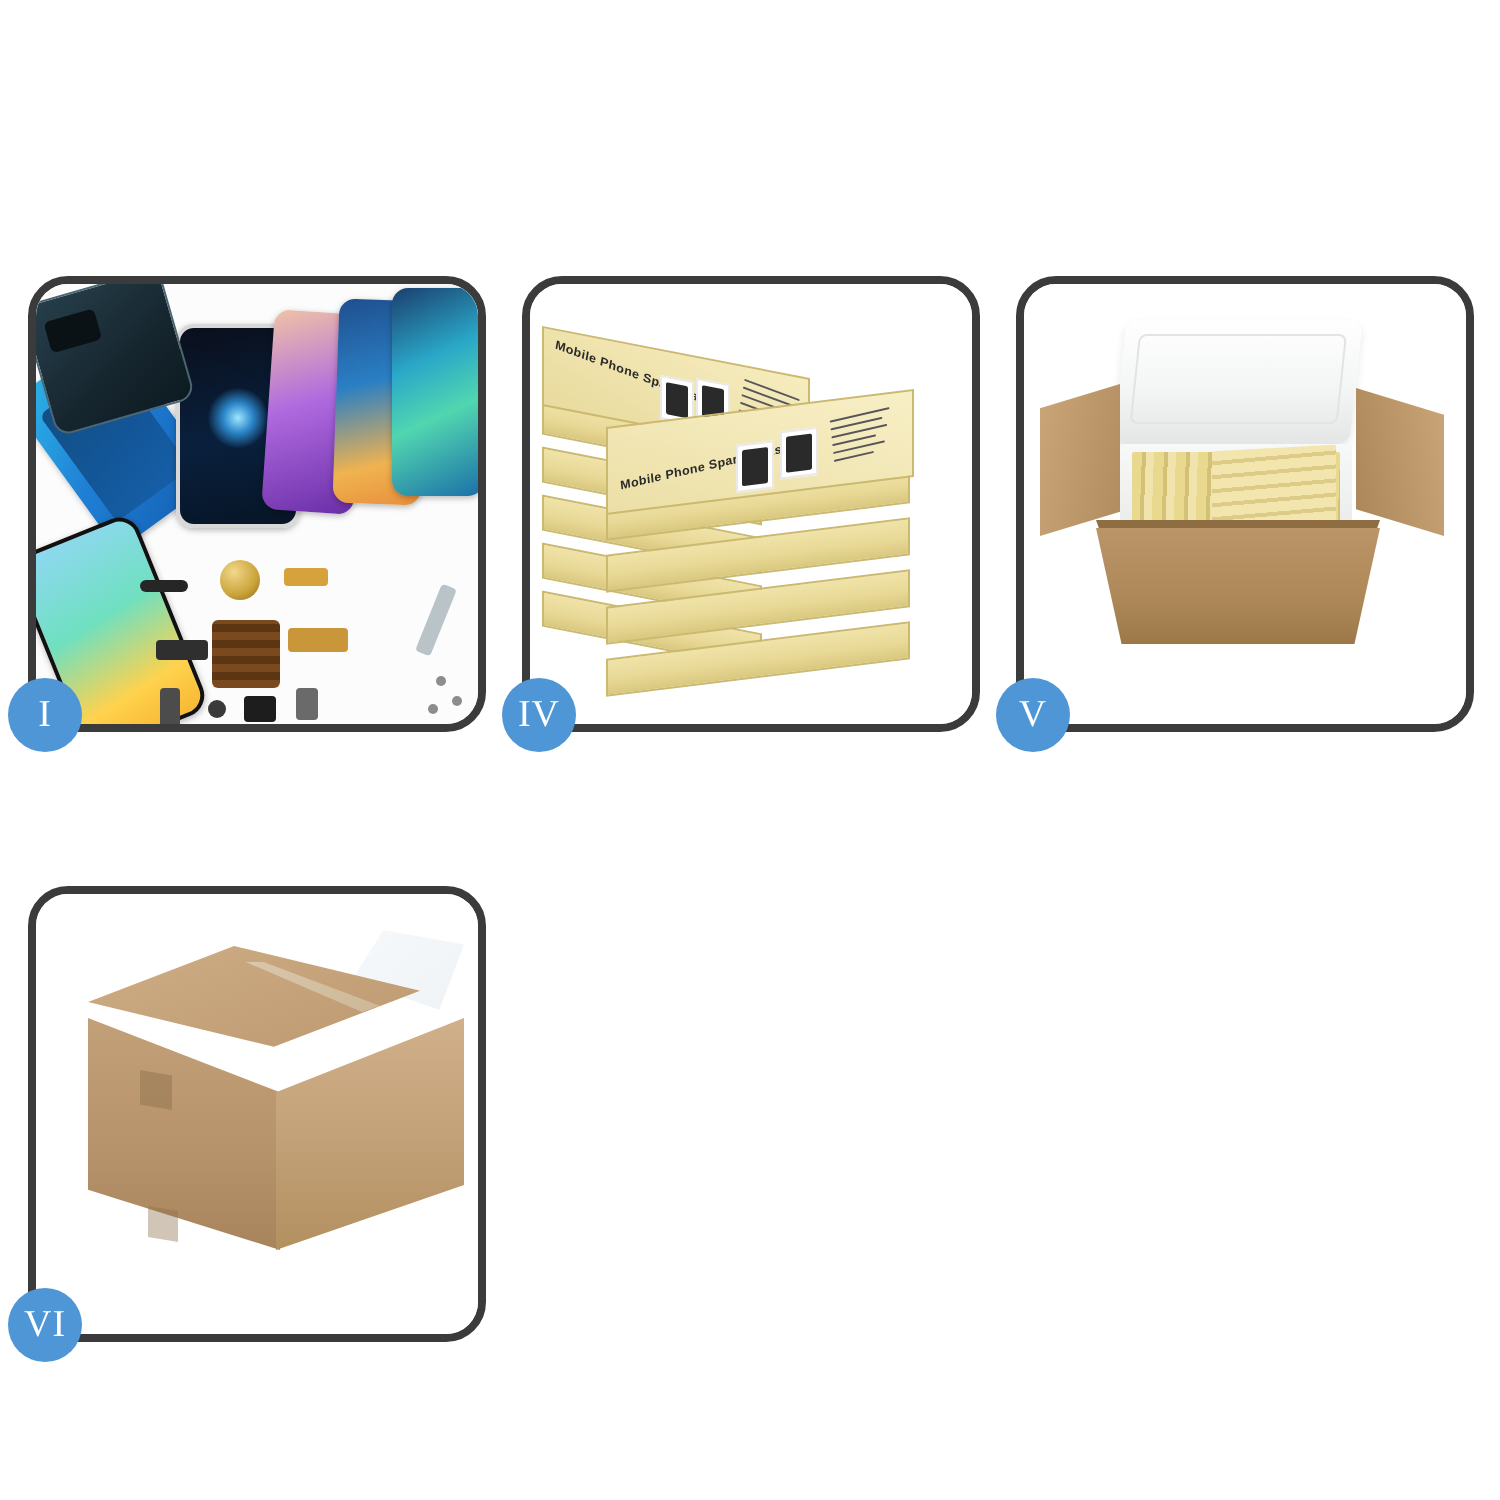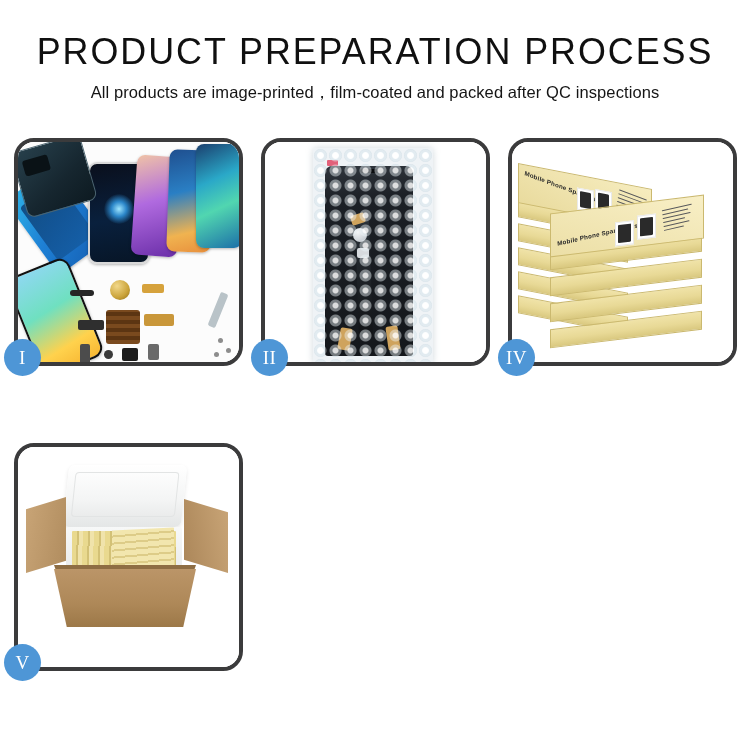--- a/index.html
+++ b/index.html
@@ -308,24 +308,20 @@
     position:absolute;left:158px;top:18px;width:56px;height:40px;
     background:linear-gradient(140deg,rgba(245,248,250,.9),rgba(225,232,238,.5));
     clip-path:polygon(28% 0,100% 18%,78% 100%,0 62%);
   }
 </style>
 </head>
 <body style="background: rgb(255, 255, 255);">
 
 <div class="page">
 
-  <div class="header">
-    <div class="title" style="color: rgb(16, 16, 16);">PRODUCT PREPARATION PROCESS</div>
-    <div class="subtitle">All products are image-printed，film-coated and packed after QC inspections</div>
-  </div>
 
   <div class="grid">
 
     <div class="panel" style="border-color: rgb(59, 59, 60);">
       <div class="panel-clip p1">
         <div class="scr s-blue"></div>
         <div class="scr s-black"></div>
         <div class="scr s-purple"></div>
         <div class="scr s-teal"></div>
         <div class="scr s-green"></div>
@@ -342,37 +338,20 @@
         <div class="part pt-nut"></div>
         <div class="s-back"></div>
         <div class="part pt-tool"></div>
         <div class="pt-screw" style="left:200px;top:196px"></div>
         <div class="pt-screw" style="left:208px;top:206px"></div>
         <div class="pt-screw" style="left:196px;top:210px"></div>
       </div>
       <div class="badge" style="background: rgb(78, 150, 214); color: rgb(255, 255, 255);">I</div>
     </div>
 
-    <div class="panel" style="border-color: rgb(59, 59, 60);">
-      <div class="panel-clip p2">
-        <div class="bubble-bag"></div>
-        <div class="lcd">
-          <div class="lcd-notch"></div>
-        </div>
-        <div class="pinklabel"></div>
-        <div class="flexstrip"></div>
-        <div class="silver"></div>
-        <div class="silver2"></div>
-        <div class="conn c1"></div>
-        <div class="conn c2"></div>
-        <div class="conn c3"></div>
-        <div class="bubble-overlay"></div>
-      </div>
-      <div class="badge" style="background: rgb(78, 150, 214); color: rgb(255, 255, 255);">II</div>
-    </div>
 
 
     <div class="panel" style="border-color: rgb(59, 59, 60);">
       <div class="panel-clip p4">
         <div class="stack">
 
           <div class="ybox" style="left:6px;top:68px;width:108px;height:16px;transform:skewY(11deg);"></div>
           <div class="ybox" style="left:6px;top:92px;width:108px;height:16px;transform:skewY(11deg);"></div>
           <div class="ybox" style="left:6px;top:116px;width:108px;height:16px;transform:skewY(11deg);"></div>
           <div class="ybox" style="left:6px;top:140px;width:108px;height:16px;transform:skewY(11deg);"></div>
@@ -427,15 +406,27 @@
         <div class="v-contents"></div>
         <div class="v-contents2"></div>
         <div class="v-lflap"></div>
         <div class="v-rflap"></div>
         <div class="v-rim"></div>
         <div class="v-front"></div>
       </div>
       <div class="badge" style="background: rgb(78, 150, 214); color: rgb(255, 255, 255);">V</div>
     </div>
 
+    <div class="panel" style="border-color: rgb(59, 59, 60);">
+      <div class="panel-clip p6">
+        <div class="c-wrap"></div>
+        <div class="c-top"></div>
+        <div class="c-left"></div>
+        <div class="c-right"></div>
+        <div class="c-tape"></div>
+        <div class="c-tab1"></div>
+        <div class="c-tab2"></div>
+      </div>
+      <div class="badge" style="background: rgb(78, 150, 214); color: rgb(255, 255, 255);">VI</div>
+    </div>
 
   </div>
 </div>
 
 </body></html>

